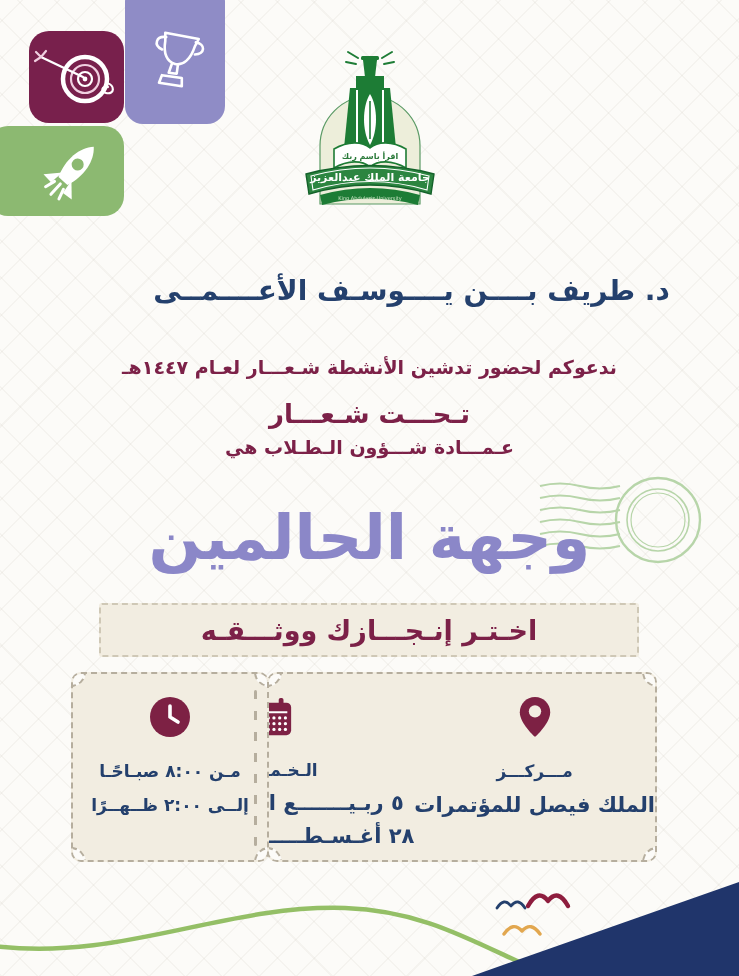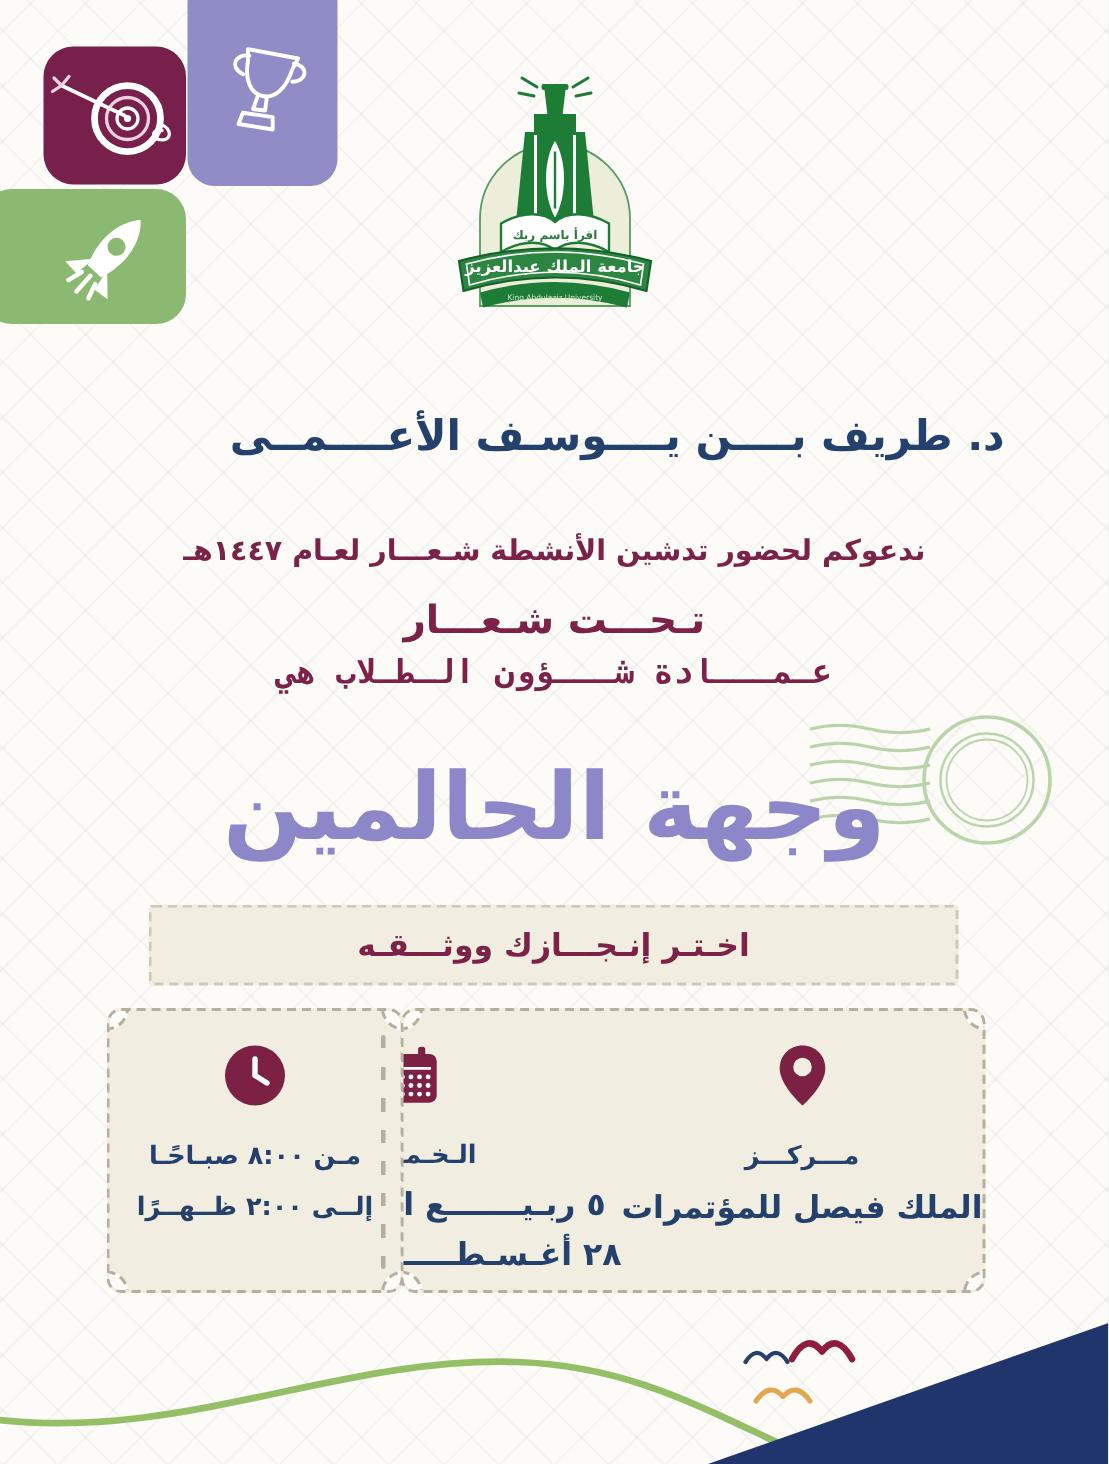--- a/index.html
+++ b/index.html
@@ -32,30 +32,30 @@
   
   .logo{left:290px; top:46px; width:160px; height:168px; z-index:2;}
   
   .tline{position:absolute; left:0; width:100%; text-align:center; font-weight:bold; z-index:3; direction:rtl;}
   .t-maroon{color:var(--c-maroon);}
   .t-navy{color:var(--c-navy);}
   .txt-patronage{top:236px; font-size:19px;}
   .txt-president{top:274px; font-size:28px;margin-left:42px;}
   .txt-invitation{top:356px; font-size:19px;}
   .txt-under{top:399px; font-size:26px;}
-  .txt-deanship{top:436px; font-size:22px;font-family:Liberation Mono, monospace;}
+  .txt-deanship{top:436px; font-size:19px;}
   .txt-slogan{top:492px; font-size:62px; line-height:92px; color:var(--c-slogan-purple); z-index:3;}
   .stamp{left:538px; top:466px; width:176px; height:122px; z-index:2;}
   
   .banner{
     left:99px; top:603px; width:540px; height:54px; box-sizing:border-box;
     background:var(--c-card-bg); border:2px dashed #cfc8b6; border-radius:3px;
     display:flex; align-items:center; justify-content:center; z-index:3;
   }
-  .banner-text{font-size:21px; font-weight:bold; color:var(--c-maroon); direction:rtl;}
+  .banner-text{font-size:27px; font-weight:bold; color:var(--c-maroon); direction:rtl;}
   
   .card{
     position:absolute; box-sizing:border-box; background:var(--c-card-bg);
     border:2px dashed var(--c-card-border); border-radius:10px; overflow:hidden; z-index:3;
   }
   .ticket-stub{left:71px; top:672px; width:198px; height:190px;}
   .ticket-main{left:267px; top:672px; width:390px; height:190px; display:flex; direction:rtl;}
   .notch{
     position:absolute; width:30px; height:30px; border-radius:50%;
     background:#fcfbf8; border:2px dashed var(--c-card-border); box-sizing:border-box;

